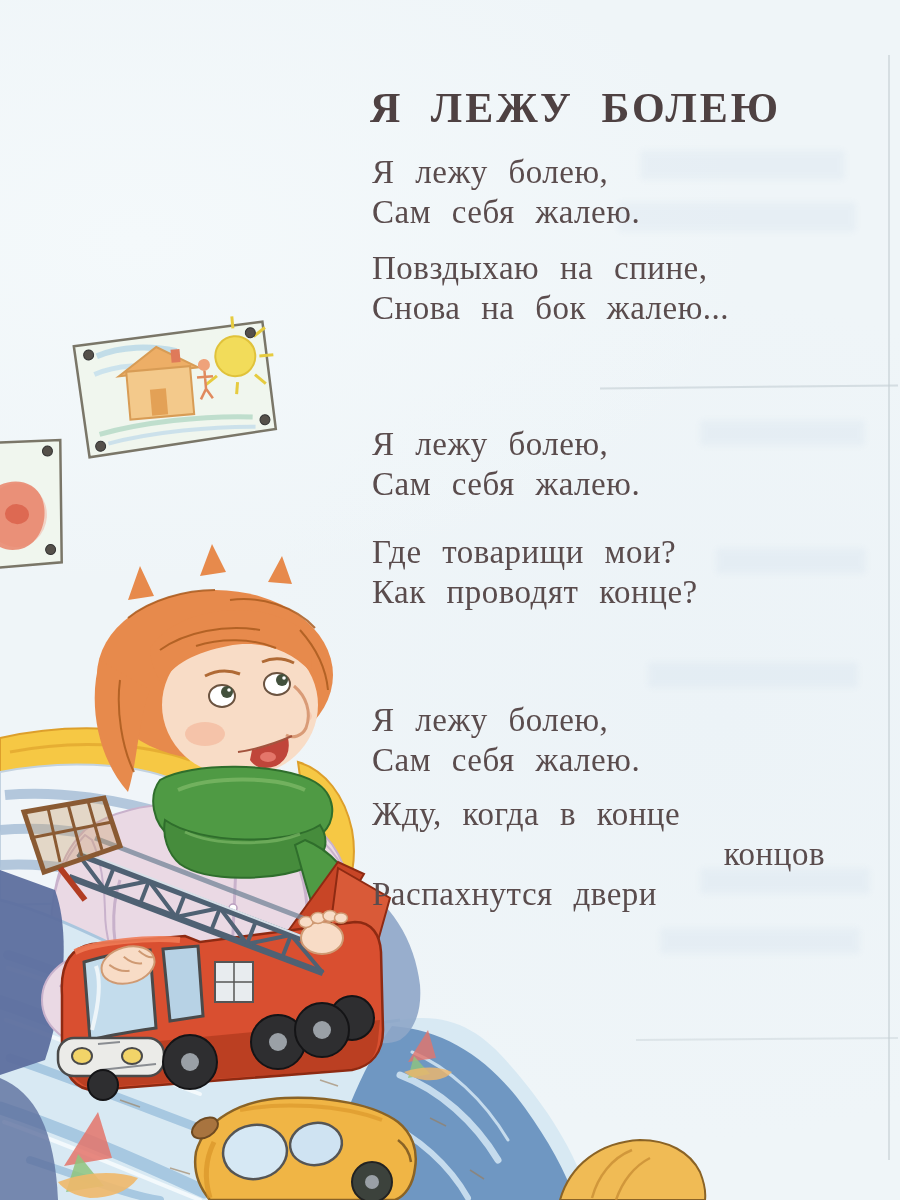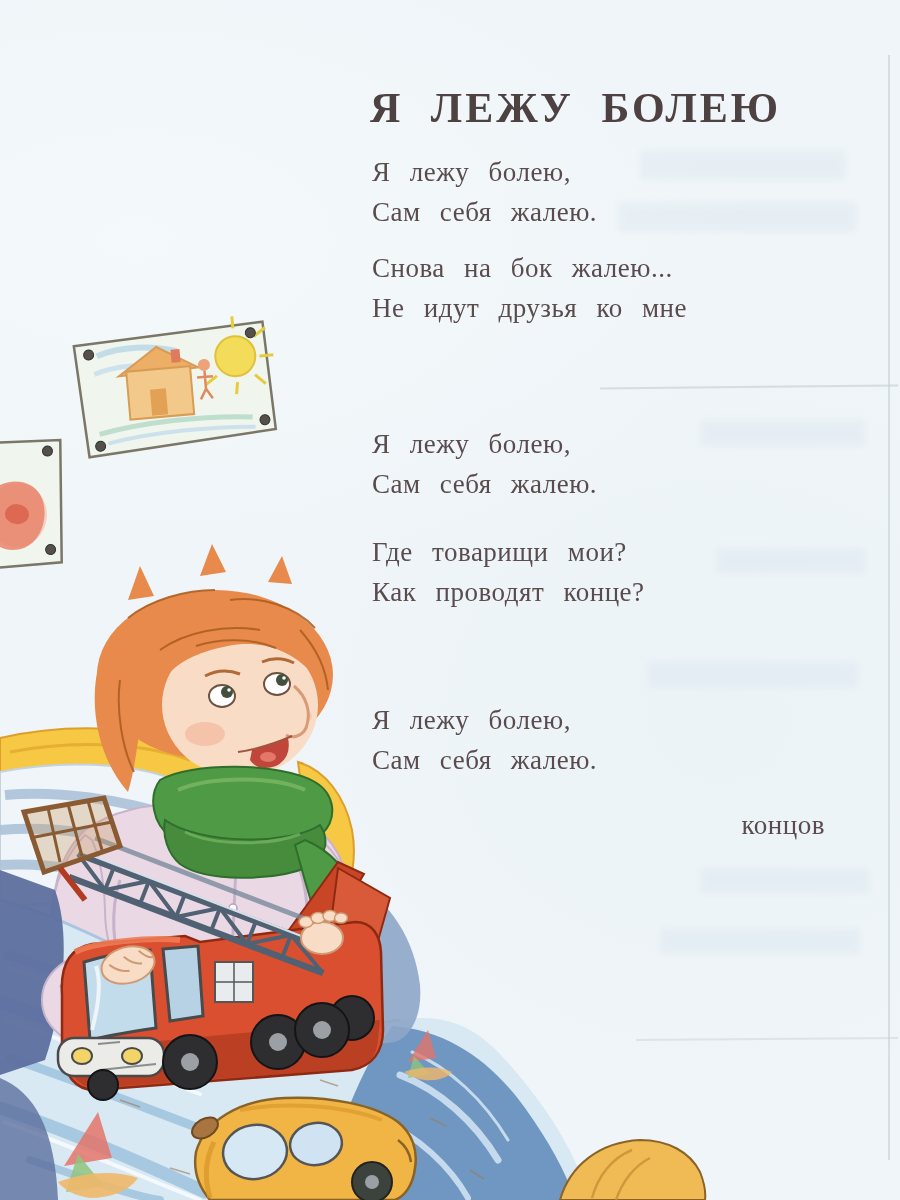--- a/index.html
+++ b/index.html
@@ -14,24 +14,24 @@
   .page{position:relative;width:788px;height:1200px;border-radius:17px;}
   svg.illus{position:absolute;left:0;top:0;}
   .poem{position:absolute;left:370px;top:0;width:458px;}
   .poem-title{
     position:absolute;left:0;top:84px;margin:0;white-space:nowrap;
     font-size:42px;font-weight:700;letter-spacing:3px;word-spacing:14px;
     color:#4e4142;
   }
   .stanza{position:absolute;left:2px;width:453px;}
   .pline{
-    font-size:27px;line-height:40px;letter-spacing:.5px;word-spacing:12px;
+    font-size:33px;line-height:40px;letter-spacing:.5px;word-spacing:12px;
     color:#5a4c4d;white-space:nowrap;
   }
-  .hang{text-align:right;white-space:nowrap;margin-top:11px;}
+  .hang{text-align:right;white-space:nowrap;}
   .st1{top:152px}.st2{top:248px}.st3{top:424px}.st4{top:532px}.st5{top:700px}.st6{top:794px}
   .ghost{position:absolute;background:#6b93c0;opacity:.06;filter:blur(3px);border-radius:4px;}
   .crease{position:absolute;height:2px;background:#b9c6cc;}
   .page-edge{position:absolute;left:888px;top:55px;width:2px;height:1105px;background:#c4ced3;opacity:.6;}
 </style>
 </head>
 <body>
 
 <div class="page">
 
@@ -314,40 +314,42 @@
 
   <div class="poem">
     <h1 class="poem-title">Я ЛЕЖУ БОЛЕЮ</h1>
 
     <div class="stanza st1">
       <div class="pline">Я лежу болею,</div>
       <div class="pline">Сам себя жалею.</div>
     </div>
 
     <div class="stanza st2">
+      <div class="pline">Повздыхаю на спине,</div>
       <div class="pline">Снова на бок жалею...</div>
-      <div class="pline">Не идут друзья ко мне</div>
     </div>
 
     <div class="stanza st3">
       <div class="pline">Я лежу болею,</div>
       <div class="pline">Сам себя жалею.</div>
     </div>
 
     <div class="stanza st4">
       <div class="pline">Где товарищи мои?</div>
       <div class="pline">Как проводят конце?</div>
     </div>
 
     <div class="stanza st5">
       <div class="pline">Я лежу болею,</div>
       <div class="pline">Сам себя жалею.</div>
     </div>
 
     <div class="stanza st6">
+      <div class="pline">Жду, когда в конце</div>
       <div class="pline hang">концов</div>
+      <div class="pline">Распахнутся двери</div>
     </div>
   </div>
 
   <div class="crease" style="left:600px;top:386px;width:298px;opacity:.5;transform:rotate(-0.6deg)"></div>
   <div class="crease" style="left:636px;top:1038px;width:262px;opacity:.35;transform:rotate(-0.4deg)"></div>
   <div class="page-edge"></div>
 </div>
 
 </body></html>

